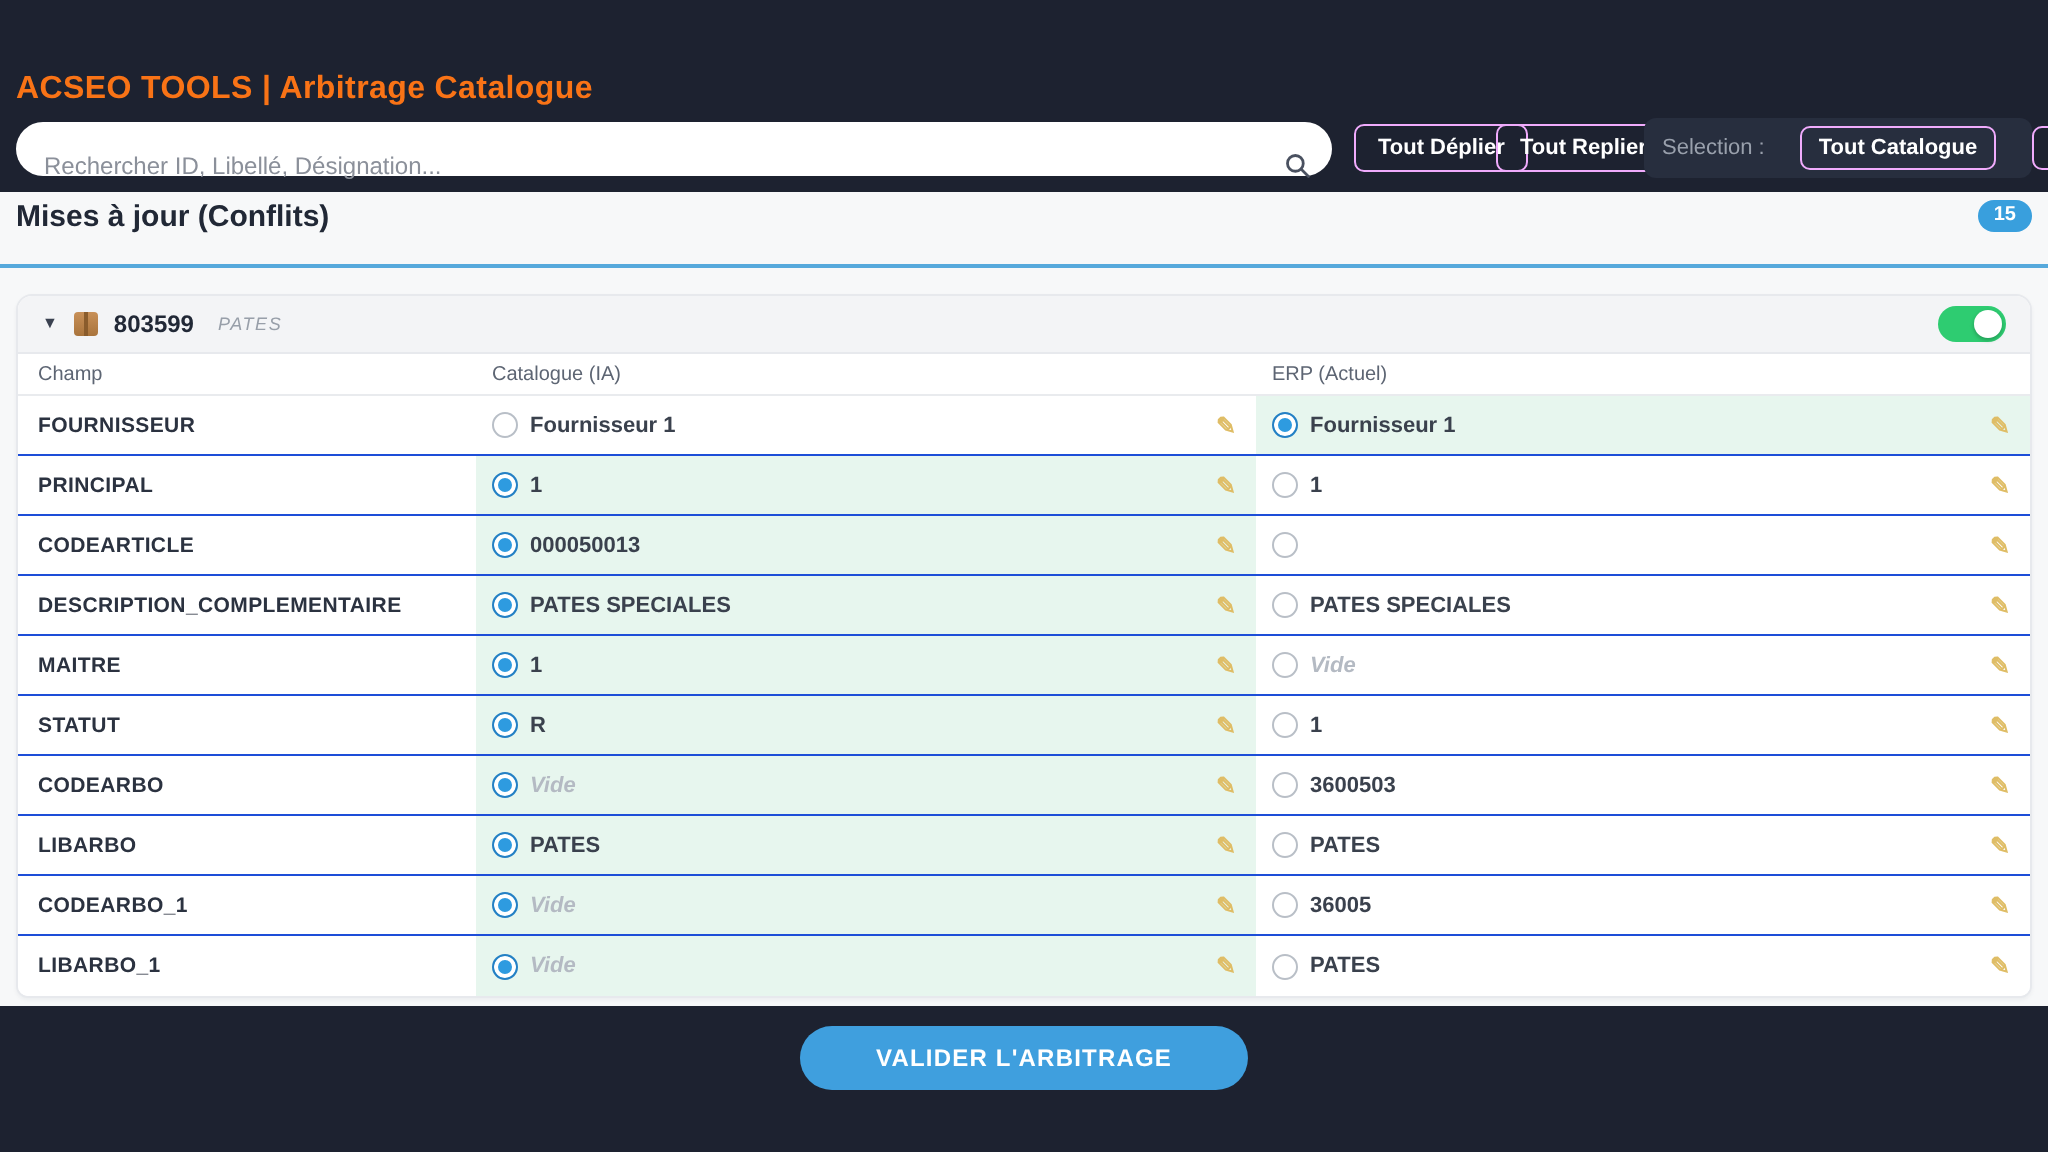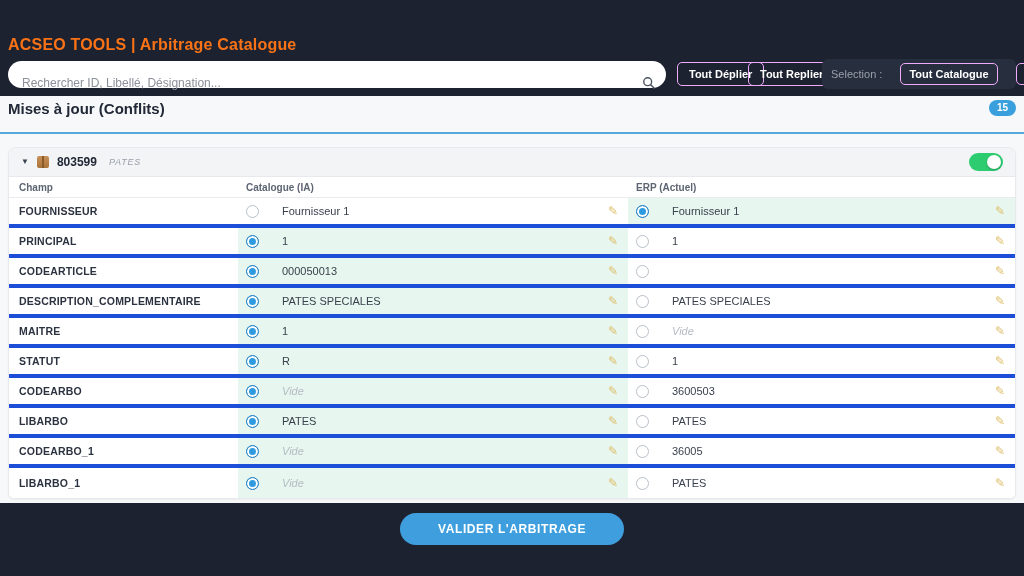--- a/index.html
+++ b/index.html
@@ -31,27 +31,27 @@
   .card-header { height:29px; background:#f3f4f6; border-bottom:1px solid #e7e9ed; display:flex; align-items:center; padding:0 12px; gap:8px; cursor:pointer; }
   .caret { font-size:8px; color:#3a4150; line-height:1; }
   .pkg-icon { width:12px; height:12px; border-radius:2px; background:linear-gradient(#c89058, #a9743c); position:relative; }
   .pkg-icon:before { content:""; position:absolute; left:5px; top:0; width:2px; height:12px; background:#8a5c2c; }
   .item-id { font-size:12px; font-weight:bold; color:#212836; }
   .item-tag { font-size:9px; font-style:italic; color:#989fa9; letter-spacing:.8px; margin-left:4px; }
   .toggle { margin-left:auto; width:34px; height:18px; border-radius:9px; background:#2ecc71; position:relative; cursor:pointer; }
   .toggle .knob { position:absolute; right:2px; top:2px; width:14px; height:14px; border-radius:50%; background:#ffffff; box-shadow:0 1px 2px rgba(0,0,0,.25); }
 
   .thead { display:grid; grid-template-columns:229px 390px 1fr; height:21px; align-items:center; border-bottom:1px solid #e9ebee; background:#fff; }
-  .thead .th { font-size:10px; font-weight:bold; color:#5d6573; padding-left:10px; }
+  .thead .th { font-size:10px; font-weight:normal; color:#5d6573; padding-left:10px; }
   .thead .th2, .thead .th3 { padding-left:8px; }
 
-  .trow { display:grid; grid-template-columns:229px 390px 1fr; height:30px; border-bottom:4px solid #1d4ed8; background:#fff; }
+  .trow { display:grid; grid-template-columns:229px 390px 1fr; height:30px; border-bottom:1px solid #1d4ed8; background:#fff; }
   .trow:last-child { border-bottom:none; }
   .cell-field { display:flex; align-items:center; font-size:10.5px; font-weight:bold; color:#2b3240; padding-left:10px; letter-spacing:.2px; }
-  .cell-val { display:flex; align-items:center; gap:23px; padding:0 10px 0 8px; cursor:pointer; }
+  .cell-val { display:flex; align-items:center; gap:6px; padding:0 10px 0 8px; cursor:pointer;font-weight:bold; }
   .cell-val.sel { background:#e7f6ee; }
   .radio { width:13px; height:13px; border-radius:50%; border:1.5px solid #b9bfc7; background:#fff; flex:0 0 auto; }
   .radio.on { border:1.5px solid #2580c4; background:#2e9be0; box-shadow:inset 0 0 0 2px #ffffff; }
   .val-label { font-size:11px; color:#3a414d; white-space:nowrap; }
   .val-label.ph { font-style:italic; color:#b4bac3; }
   .pencil { margin-left:auto; font-size:12px; color:#dfbd66; line-height:1; }
 
   
   .bottombar { position:absolute; top:503px; left:0; width:1024px; height:73px; background:#1d2230; }
   .validate-btn { position:absolute; left:50%; transform:translateX(-50%); top:10px; background:#3f9fde; border:none; color:#fff; font-size:12px; font-weight:bold; letter-spacing:.6px; border-radius:17px; padding:9px 38px; cursor:pointer; font-family:"Liberation Sans", sans-serif; white-space:nowrap; }

